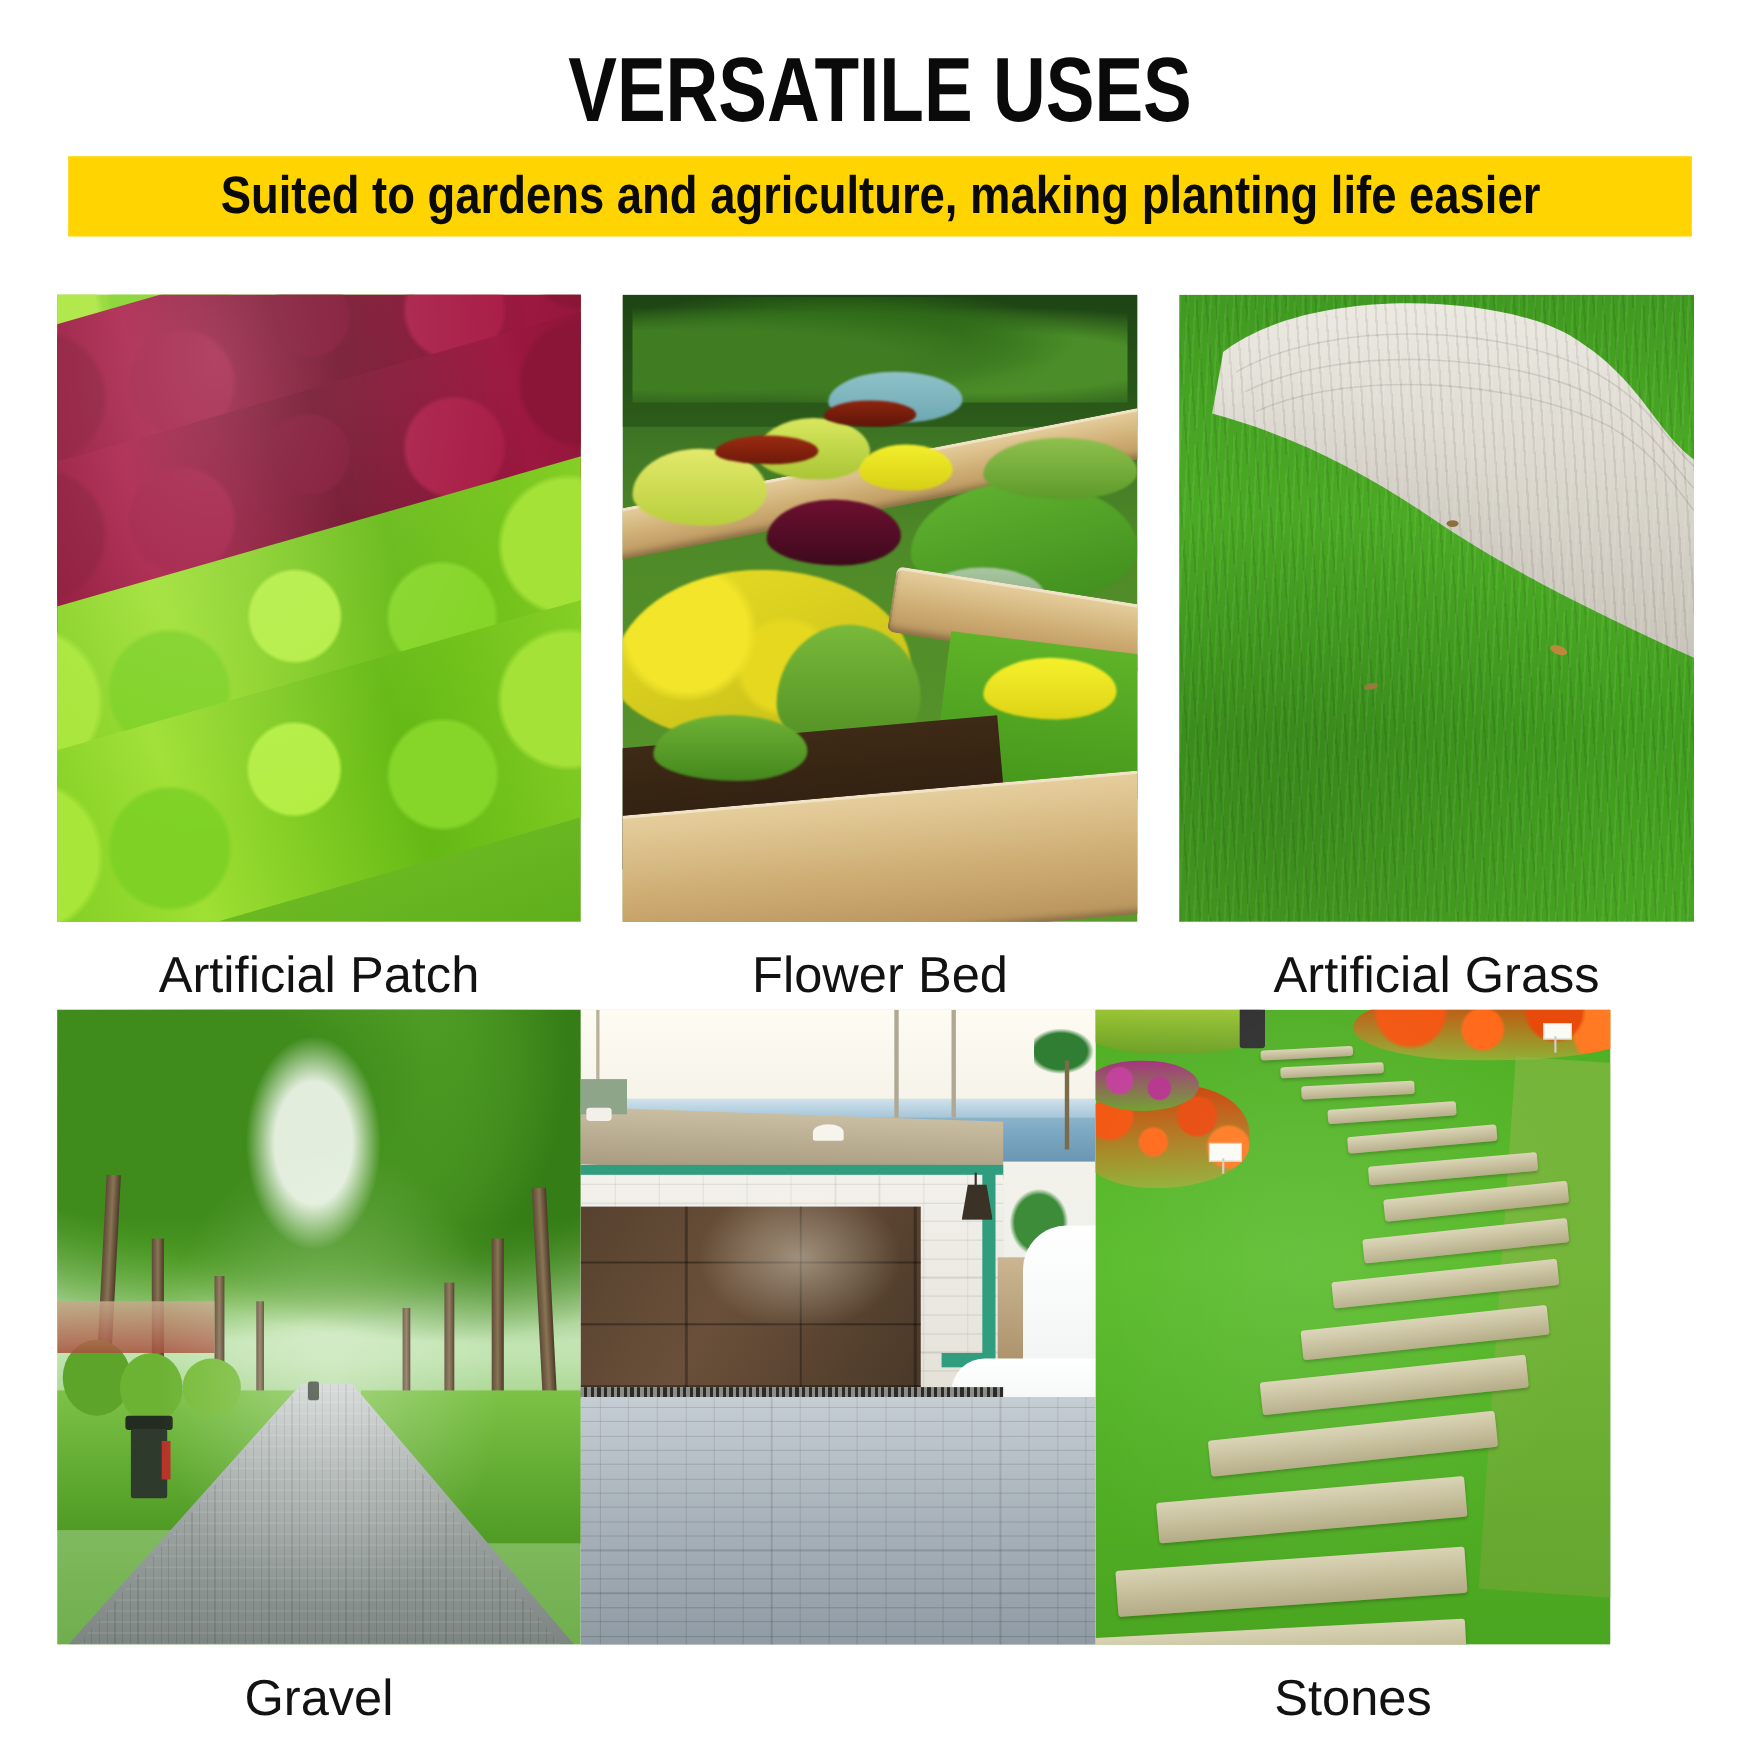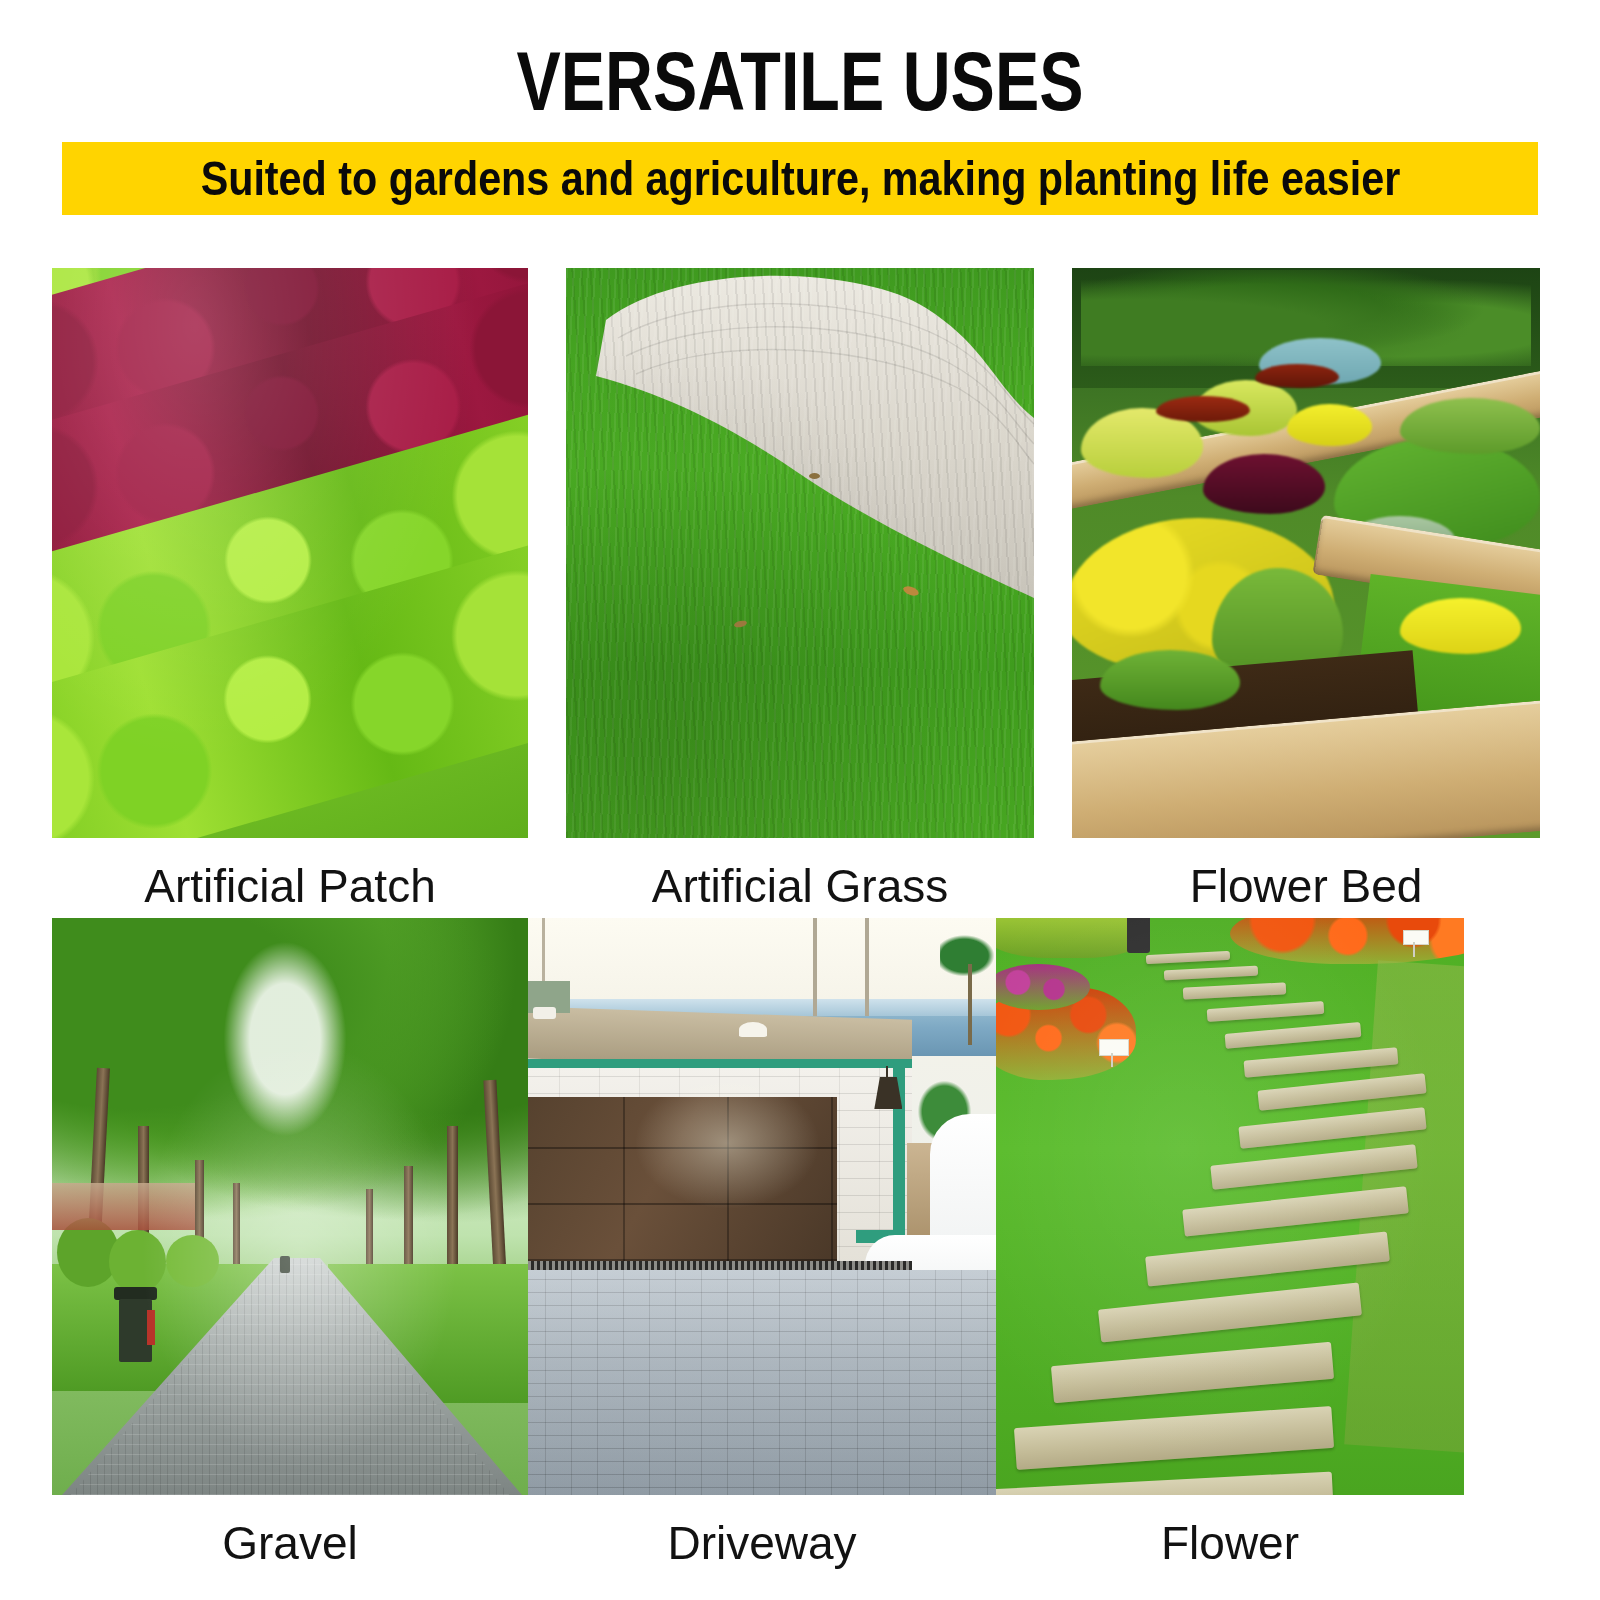--- a/index.html
+++ b/index.html
@@ -217,20 +217,70 @@
         <div class="lay soilstrip" style="left:-10%;top:78%;width:130%;height:24px;transform:rotate(-16deg);"></div>
         <div class="lay band greenband" style="top:-4%;height:140px;transform:rotate(-16deg);"></div>
         <div class="lay band redband" style="top:10%;height:150px;transform:rotate(-16deg);"></div>
         <div class="lay band redband" style="top:32%;height:150px;transform:rotate(-16deg);"></div>
         <div class="lay band greenband" style="top:55%;height:170px;transform:rotate(-16deg);"></div>
         <div class="lay band greenband" style="top:78%;height:190px;transform:rotate(-16deg);"></div>
         <div class="lay" style="left:0;top:0;width:100%;height:100%;background:radial-gradient(ellipse at 30% 10%, rgba(255,255,255,.18), transparent 60%);"></div>
       </div>
     </div>
     <div class="caption">Artificial Patch</div>
+  </div>
+
+  <div class="cell">
+    <div class="thumb">
+      <div class="scene flw">
+
+        <div class="lay" style="left:0;top:0;width:100%;height:120px;background:linear-gradient(180deg,#1d4414,#2c5c1a);"></div>
+        <div class="lay" style="left:2%;top:2px;width:96%;height:96px;background:
+            radial-gradient(ellipse at 12% 60%,#3f7c22 0 34%,transparent 60%),
+            radial-gradient(ellipse at 42% 40%,#2f6b18 0 30%,transparent 58%),
+            radial-gradient(ellipse at 72% 62%,#4b8d28 0 32%,transparent 60%);"></div>
+
+        <div class="lay patch" style="left:40%;top:70px;width:26%;height:46px;background:linear-gradient(180deg,#8fc2c9,#6fa8b2);"></div>
+
+        <div class="lay wall" style="left:-4%;top:148px;width:110%;height:46px;transform:rotate(-11deg);"></div>
+
+        <div class="lay patch" style="left:2%;top:140px;width:26%;height:70px;background:linear-gradient(180deg,#e4e96b,#b8cf3c);"></div>
+        <div class="lay patch" style="left:26%;top:112px;width:22%;height:56px;background:linear-gradient(180deg,#d9e85f,#a9c534);"></div>
+
+        <div class="lay patch" style="left:18%;top:128px;width:20%;height:26px;background:linear-gradient(180deg,#9c2a12,#6d1a09);"></div>
+        <div class="lay patch" style="left:39%;top:96px;width:18%;height:24px;background:linear-gradient(180deg,#8e240f,#5f1608);"></div>
+
+        <div class="lay patch" style="left:46%;top:136px;width:18%;height:42px;background:linear-gradient(180deg,#f4ef2c,#d6cf16);"></div>
+
+        <div class="lay patch" style="left:56%;top:170px;width:44%;height:110px;background:linear-gradient(165deg,#63b531,#3f8c1d);"></div>
+        <div class="lay patch" style="left:70%;top:130px;width:30%;height:56px;background:linear-gradient(180deg,#8fc04e,#5d9b2a);"></div>
+
+        <div class="lay patch" style="left:28%;top:186px;width:26%;height:60px;background:linear-gradient(180deg,#6d1030,#3d0a1c);"></div>
+
+        <div class="lay patch" style="left:58%;top:248px;width:24%;height:48px;background:linear-gradient(180deg,#a9c7a1,#7ba077);"></div>
+
+        <div class="lay patch" style="left:-2%;top:250px;width:58%;height:160px;background:
+            radial-gradient(circle at 25% 35%,#f2e52a 0 24%,transparent 28%),
+            radial-gradient(circle at 58% 55%,#e6d81f 0 22%,transparent 26%),
+            linear-gradient(160deg,#e9dd24,#c3bb18);"></div>
+        <div class="lay patch" style="left:30%;top:300px;width:28%;height:120px;background:linear-gradient(180deg,#79b93a,#4e8d22);"></div>
+
+        <div class="lay wall" style="left:52%;top:272px;width:70%;height:60px;transform:rotate(9deg);"></div>
+
+        <div class="lay" style="left:62%;top:318px;width:44%;height:130px;background:linear-gradient(180deg,#5fb328,#47991c);transform:rotate(7deg);"></div>
+
+        <div class="lay patch" style="left:70%;top:330px;width:26%;height:56px;background:linear-gradient(180deg,#f6f12c,#ddd316);"></div>
+
+        <div class="lay" style="left:-4%;top:398px;width:78%;height:110px;background:linear-gradient(180deg,#3e2a16,#2a1c0e);transform:rotate(-5deg);"></div>
+        <div class="lay patch" style="left:6%;top:382px;width:30%;height:60px;background:linear-gradient(180deg,#6fb236,#44881d);"></div>
+
+        <div class="lay wall" style="left:-6%;top:452px;width:118%;height:130px;transform:rotate(-5deg);"></div>
+      </div>
+    </div>
+    <div class="caption">Flower Bed</div>
   </div>
 
   <div class="cell">
     <div class="thumb">
       <div class="scene grs">
 
         <svg viewBox="0 0 468 570" preserveAspectRatio="none" style="position:absolute;inset:0;width:100%;height:100%;">
           <defs>
             <linearGradient id="pvg" x1="0" y1="0" x2="0" y2="1">
               <stop offset="0%" stop-color="#ece9e1"></stop>
@@ -251,70 +301,20 @@
 
         <div class="lay" style="left:72%;top:56%;width:16px;height:8px;background:#c08a3e;border-radius:50%;transform:rotate(20deg);"></div>
         <div class="lay" style="left:36%;top:62%;width:13px;height:6px;background:#a98343;border-radius:50%;transform:rotate(-14deg);"></div>
         <div class="lay" style="left:52%;top:36%;width:11px;height:6px;background:#8e7340;border-radius:50%;"></div>
 
         <div class="lay" style="inset:0;left:0;top:0;width:100%;height:100%;background:radial-gradient(ellipse at 20% 85%, rgba(0,0,0,.14), transparent 60%);"></div>
       </div>
     </div>
     <div class="caption">Artificial Grass</div>
   </div>
-
-  <div class="cell">
-    <div class="thumb">
-      <div class="scene flw">
-
-        <div class="lay" style="left:0;top:0;width:100%;height:120px;background:linear-gradient(180deg,#1d4414,#2c5c1a);"></div>
-        <div class="lay" style="left:2%;top:2px;width:96%;height:96px;background:
-            radial-gradient(ellipse at 12% 60%,#3f7c22 0 34%,transparent 60%),
-            radial-gradient(ellipse at 42% 40%,#2f6b18 0 30%,transparent 58%),
-            radial-gradient(ellipse at 72% 62%,#4b8d28 0 32%,transparent 60%);"></div>
-
-        <div class="lay patch" style="left:40%;top:70px;width:26%;height:46px;background:linear-gradient(180deg,#8fc2c9,#6fa8b2);"></div>
-
-        <div class="lay wall" style="left:-4%;top:148px;width:110%;height:46px;transform:rotate(-11deg);"></div>
-
-        <div class="lay patch" style="left:2%;top:140px;width:26%;height:70px;background:linear-gradient(180deg,#e4e96b,#b8cf3c);"></div>
-        <div class="lay patch" style="left:26%;top:112px;width:22%;height:56px;background:linear-gradient(180deg,#d9e85f,#a9c534);"></div>
-
-        <div class="lay patch" style="left:18%;top:128px;width:20%;height:26px;background:linear-gradient(180deg,#9c2a12,#6d1a09);"></div>
-        <div class="lay patch" style="left:39%;top:96px;width:18%;height:24px;background:linear-gradient(180deg,#8e240f,#5f1608);"></div>
-
-        <div class="lay patch" style="left:46%;top:136px;width:18%;height:42px;background:linear-gradient(180deg,#f4ef2c,#d6cf16);"></div>
-
-        <div class="lay patch" style="left:56%;top:170px;width:44%;height:110px;background:linear-gradient(165deg,#63b531,#3f8c1d);"></div>
-        <div class="lay patch" style="left:70%;top:130px;width:30%;height:56px;background:linear-gradient(180deg,#8fc04e,#5d9b2a);"></div>
-
-        <div class="lay patch" style="left:28%;top:186px;width:26%;height:60px;background:linear-gradient(180deg,#6d1030,#3d0a1c);"></div>
-
-        <div class="lay patch" style="left:58%;top:248px;width:24%;height:48px;background:linear-gradient(180deg,#a9c7a1,#7ba077);"></div>
-
-        <div class="lay patch" style="left:-2%;top:250px;width:58%;height:160px;background:
-            radial-gradient(circle at 25% 35%,#f2e52a 0 24%,transparent 28%),
-            radial-gradient(circle at 58% 55%,#e6d81f 0 22%,transparent 26%),
-            linear-gradient(160deg,#e9dd24,#c3bb18);"></div>
-        <div class="lay patch" style="left:30%;top:300px;width:28%;height:120px;background:linear-gradient(180deg,#79b93a,#4e8d22);"></div>
-
-        <div class="lay wall" style="left:52%;top:272px;width:70%;height:60px;transform:rotate(9deg);"></div>
-
-        <div class="lay" style="left:62%;top:318px;width:44%;height:130px;background:linear-gradient(180deg,#5fb328,#47991c);transform:rotate(7deg);"></div>
-
-        <div class="lay patch" style="left:70%;top:330px;width:26%;height:56px;background:linear-gradient(180deg,#f6f12c,#ddd316);"></div>
-
-        <div class="lay" style="left:-4%;top:398px;width:78%;height:110px;background:linear-gradient(180deg,#3e2a16,#2a1c0e);transform:rotate(-5deg);"></div>
-        <div class="lay patch" style="left:6%;top:382px;width:30%;height:60px;background:linear-gradient(180deg,#6fb236,#44881d);"></div>
-
-        <div class="lay wall" style="left:-6%;top:452px;width:118%;height:130px;transform:rotate(-5deg);"></div>
-      </div>
-    </div>
-    <div class="caption">Flower Bed</div>
-  </div>
 </div>
 
 <div class="row2-wrap row2">
 
   <div class="cell">
     <div class="thumb">
       <div class="scene grv">
         <div class="lay canopy" style="left:-6%;top:-4%;width:112%;height:62%;"></div>
         <div class="lay" style="left:36%;top:4%;width:26%;height:34%;background:radial-gradient(ellipse at 50% 50%, #ffffff 0 40%, transparent 70%);opacity:.85;"></div>
 
@@ -403,21 +403,20 @@
         <div class="lay" style="left:72%;top:55%;width:34%;height:18%;background:linear-gradient(180deg,#ffffff,#e6eaea);border-radius:30px 0 0 0;"></div>
 
         <div class="lay" style="left:-2%;top:59.5%;width:84%;height:1.8%;background:repeating-linear-gradient(90deg,#2a2a28 0 3px,#8d8d88 3px 6px);"></div>
 
         <div class="lay pavers" style="left:-2%;top:61%;width:110%;height:40%;"></div>
         <div class="lay" style="left:-2%;top:61%;width:110%;height:40%;background:linear-gradient(180deg, rgba(255,255,255,.18), rgba(0,0,0,.06));"></div>
 
         <div class="lay" style="left:20%;top:26%;width:45%;height:26%;background:radial-gradient(ellipse at 50% 50%, rgba(255,255,235,.38), transparent 62%);"></div>
       </div>
     </div>
-    <div class="caption">Driveway</div>
   </div>
 
   <div class="cell">
     <div class="thumb">
       <div class="scene stn">
 
         <div class="lay hedge" style="left:-2%;top:-2%;width:34%;height:9%;"></div>
         <div class="lay flowers-o" style="left:50%;top:-3%;width:56%;height:11%;"></div>
         <div class="lay flowers-o" style="left:-4%;top:12%;width:34%;height:16%;"></div>
         <div class="lay flowers-p" style="left:-2%;top:8%;width:22%;height:8%;"></div>
@@ -441,15 +440,15 @@
         <div class="lay slab" style="left:46%;top:41.0%;width:44%;height:4.2%;transform:rotate(-6deg);"></div>
         <div class="lay slab" style="left:40%;top:48.5%;width:48%;height:4.6%;transform:rotate(-6deg);"></div>
         <div class="lay slab" style="left:32%;top:56.5%;width:52%;height:5.2%;transform:rotate(-6deg);"></div>
         <div class="lay slab" style="left:22%;top:65.5%;width:56%;height:5.8%;transform:rotate(-6deg);"></div>
         <div class="lay slab" style="left:12%;top:75.5%;width:60%;height:6.4%;transform:rotate(-5deg);"></div>
         <div class="lay slab" style="left:4%;top:86.5%;width:68%;height:7.2%;transform:rotate(-4deg);"></div>
         <div class="lay slab" style="left:-6%;top:97.5%;width:78%;height:7.4%;transform:rotate(-3deg);"></div>
         <div class="lay" style="left:0;top:0;width:100%;height:100%;background:radial-gradient(ellipse at 40% 40%, rgba(255,255,255,.10), transparent 65%);"></div>
       </div>
     </div>
-    <div class="caption">Flower</div>
+    <div class="caption">Stones</div>
   </div>
 </div>
 
 </body></html>

